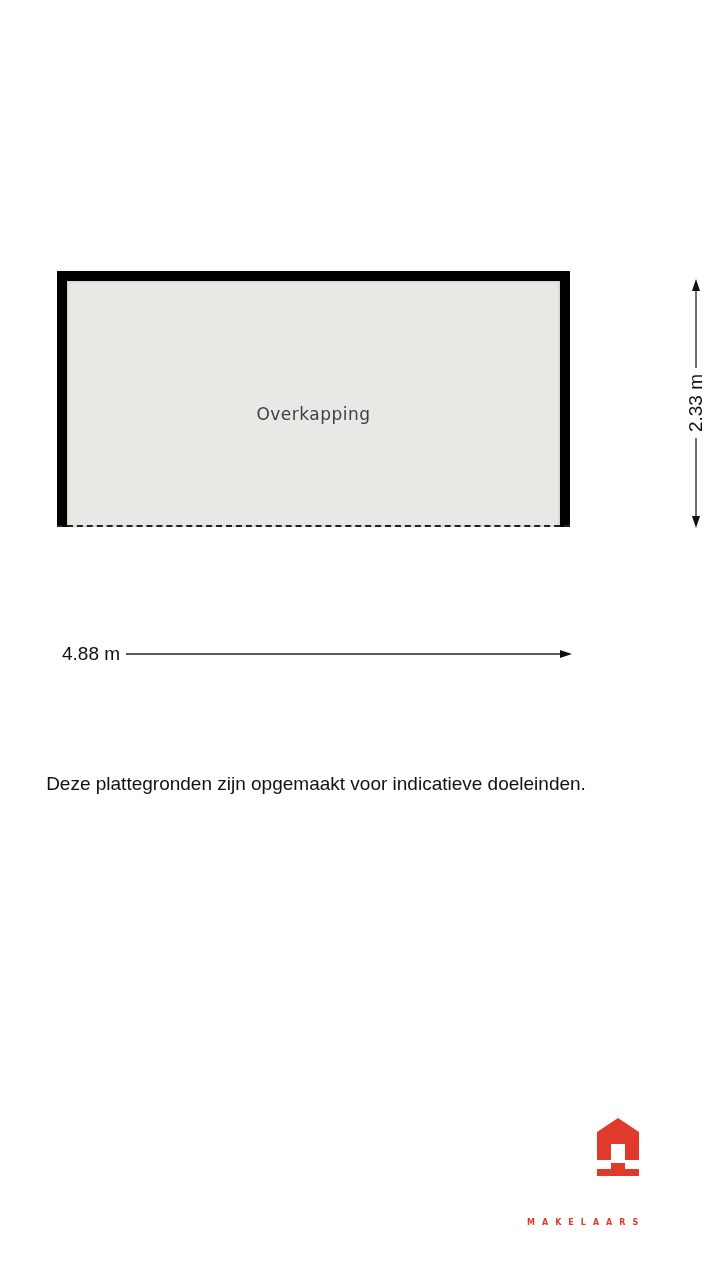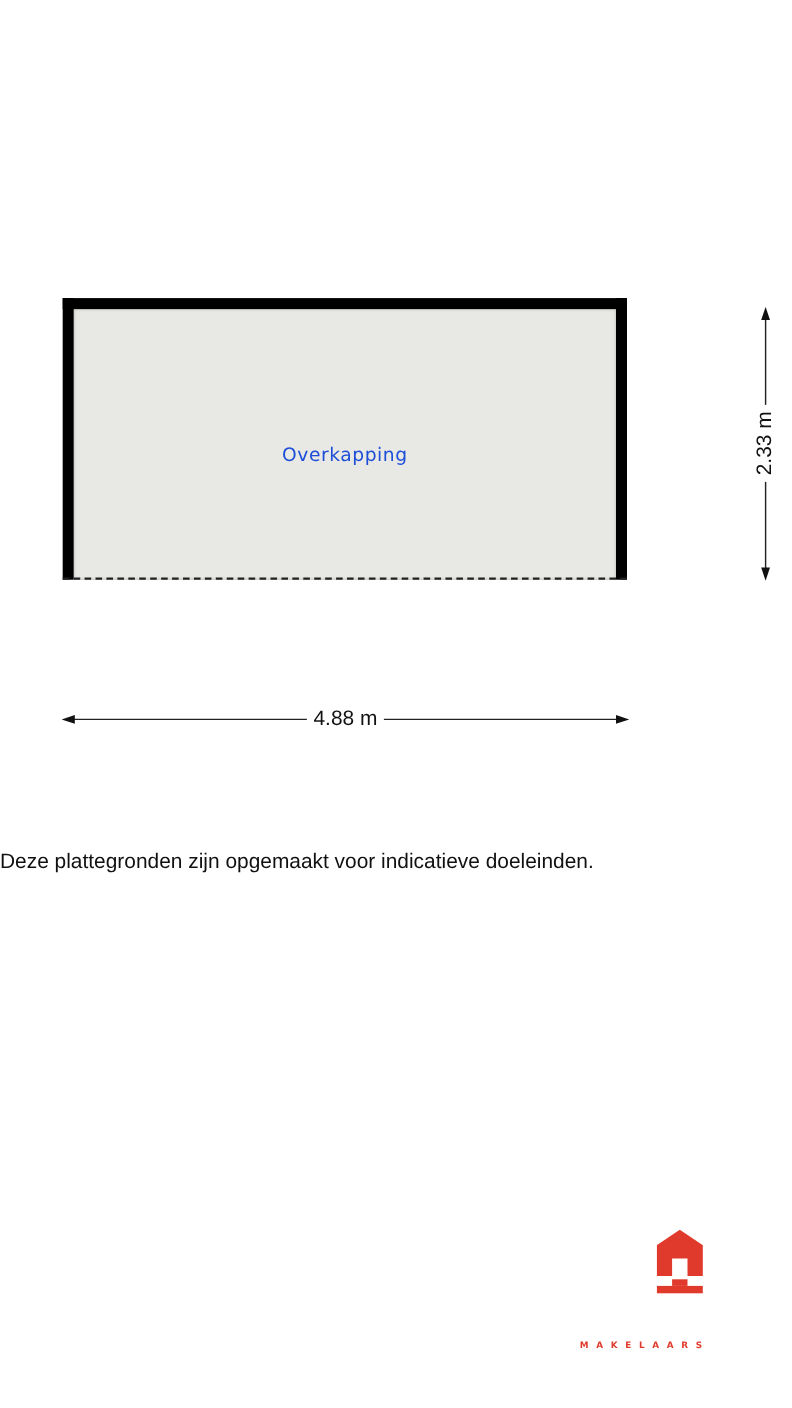--- a/index.html
+++ b/index.html
@@ -13,39 +13,39 @@
     border-top:10px solid #000; border-left:10px solid #000; border-right:10px solid #000;
     box-sizing:border-box;
     box-shadow: inset 0 0 3px rgba(0,0,0,0.25);
   }
   .room-open {
     position:absolute; left:57px; top:525px; width:513px; height:0;
     border-top:2px dashed #222;
   }
   .room-label {
     position:absolute; left:0; right:0; top:123px; text-align:center;
-    font-family:"DejaVu Sans", sans-serif; font-size:17px; letter-spacing:0.5px; color:#1d4ed8;
+    font-family:"DejaVu Sans", sans-serif; font-size:17px; letter-spacing:0.5px; color:#404040;
   }
   .dim-h { position:absolute; left:56px; top:643px; width:516px; height:22px; }
   .dim-h svg { position:absolute; left:0; top:0; }
   .dim-h-label {
-    position:absolute; left:0; right:0; top:0; text-align:center;
+    position:absolute; left:0; right:0; top:0; text-align:left;
     font-family:"Liberation Sans", sans-serif; font-size:19px; line-height:22px;
   }
   .dim-h-label span { background:#fff; padding:0 6px; }
   .dim-v { position:absolute; left:683px; top:279px; width:26px; height:249px; }
   .dim-v svg { position:absolute; left:0; top:0; }
   .dim-v-label {
     position:absolute; left:13px; top:124px;
     transform: translate(-50%,-50%) rotate(-90deg);
     font-family:"Liberation Sans", sans-serif; font-size:19px; white-space:nowrap;
     background:#fff; padding:0 6px;
   }
   .disclaimer {
-    position:absolute; left:0; width:632px; top:772px; text-align:left;
+    position:absolute; left:0; width:632px; top:772px; text-align:center;
     font-family:"Liberation Sans", sans-serif; font-size:19px; line-height:24px; color:#111;
   }
   .logo { position:absolute; left:527px; top:1118px; width:175px; height:112px; }
   .logo-house { position:absolute; left:70px; top:0; }
   .logo-word {
     position:absolute; left:0; top:58px; width:175px; text-align:center;
     font-family:"DejaVu Sans", sans-serif; font-weight:bold; font-size:44px; line-height:44px;
     color:#1a4a2e; letter-spacing:1px;
   }
   .logo-sub {

